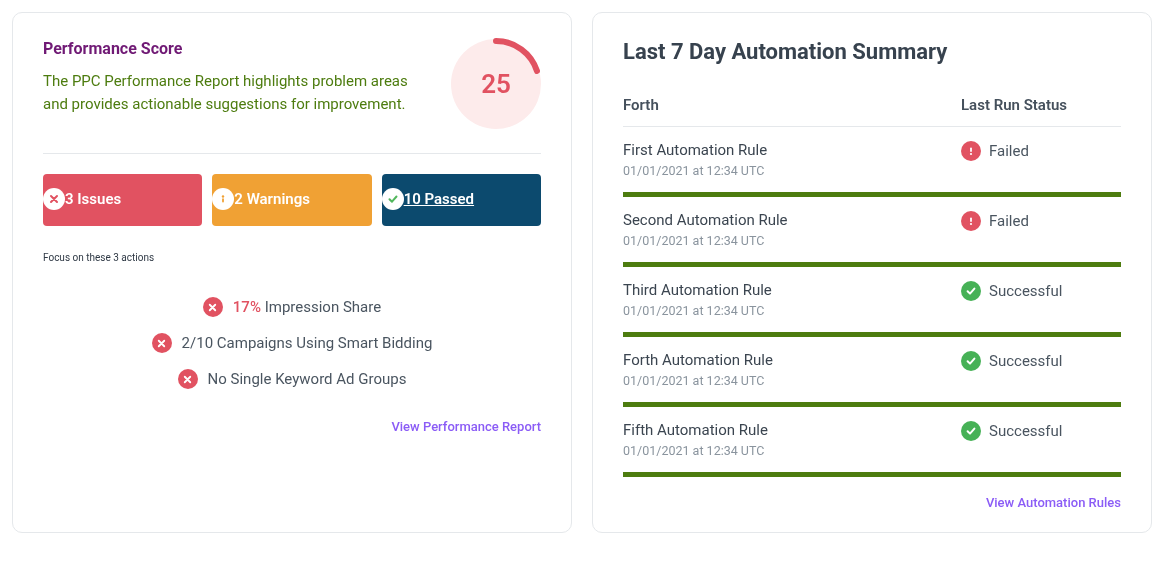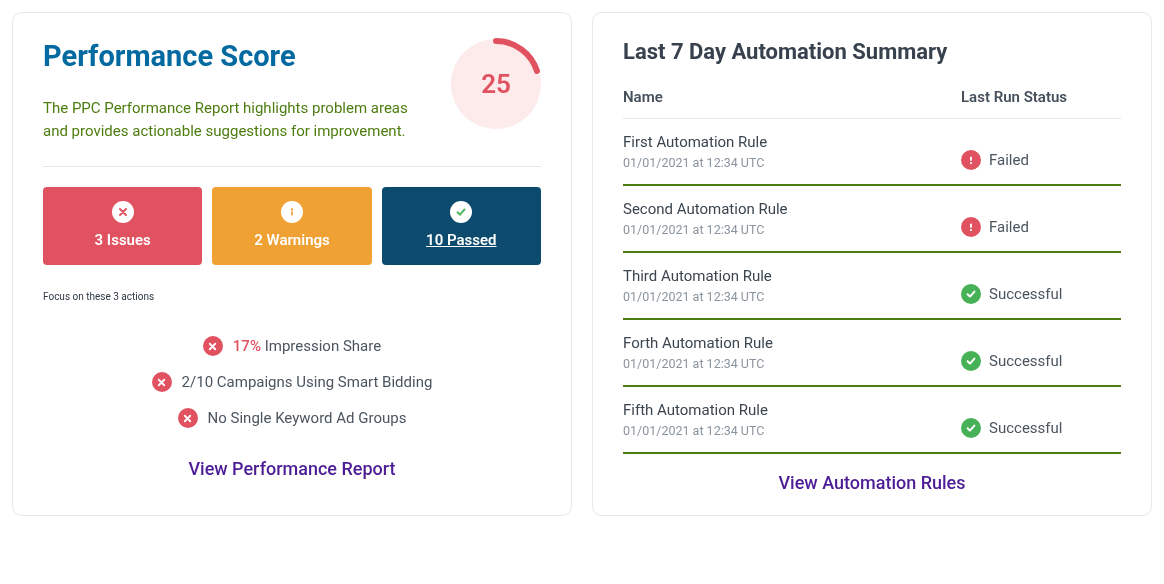--- a/index.html
+++ b/index.html
@@ -29,24 +29,24 @@
     .card-right { width: 560px; }
 
     
     .perf-head {
       display: flex;
       align-items: flex-start;
       gap: 16px;
     }
     .perf-head-text { flex: 1; }
     .perf-title {
-      font-size: 29px;
+      font-size: 16px;
       font-weight: 700;
-      color: #0369a1;
-      margin-bottom: 24px;
+      color: #701a75;
+      margin-bottom: 12px;
     }
     .perf-desc {
       font-size: 15px;
       line-height: 1.5;
       color: #4d7c0f;
     }
     .score-badge {
       position: relative;
       width: 90px;
       height: 90px;
@@ -76,23 +76,22 @@
       gap: 10px;
       margin-bottom: 26px;
     }
     .pillbox {
       flex: 1;
       border-radius: 4px;
       color: #fff;
       text-align: center;
       padding: 14px 0 16px 0;
       display: flex;
-      flex-direction: column;
-      align-items: center;
-      gap: 8px;
+      flex-direction: row;
+      align-items: center;
       font-size: 15px;
       font-weight: 600;
     }
     .pillbox.red    { background: #e15261; }
     .pillbox.orange { background: #f0a134; }
     .pillbox.green  { background: #0c4a6e; text-decoration: underline; }
     .pill-icon {
       width: 22px;
       height: 22px;
       border-radius: 50%;
@@ -134,49 +133,49 @@
       background: #e15261;
       display: flex;
       align-items: center;
       justify-content: center;
       flex-shrink: 0;
     }
     .action-icon svg { display: block; }
 
     .card-link {
       display: block;
-      text-align: center;
-      color: #4c1d95;
-      font-size: 18px;
+      text-align: right;
+      color: #8b5cf6;
+      font-size: 13px;
       font-weight: 500;
       cursor: pointer;
     }
 
     
     .auto-title {
       font-size: 22px;
       font-weight: 700;
       color: #37424e;
-      margin-bottom: 24px;
+      margin-bottom: 32px;
     }
     .auto-head-row {
       display: flex;
       font-size: 15px;
       font-weight: 600;
       color: #45505c;
       padding-bottom: 12px;
       border-bottom: 1px solid #e5e8eb;
     }
     .col-name { flex: 1; }
     .col-status { width: 160px; }
     .auto-row {
       display: flex;
-      align-items: flex-end;
+      align-items: flex-start;
       padding: 14px 0;
-      border-bottom: 2px solid #4d7c0f;
+      border-bottom: 5px solid #4d7c0f;
     }
     .auto-row:last-of-type { border-bottom: none; }
     .auto-name {
       font-size: 15px;
       color: #3b4550;
       margin-bottom: 4px;
     }
     .auto-ts {
       font-size: 12.5px;
       color: #8a949e;
@@ -282,21 +281,21 @@
       </div>
     </div>
 
     <a class="card-link">View Performance Report</a>
   </div>
 
   <div class="card card-right">
     <div class="auto-title">Last 7 Day Automation Summary</div>
 
     <div class="auto-head-row">
-      <div class="col-name">Name</div>
+      <div class="col-name">Forth</div>
       <div class="col-status">Last Run Status</div>
     </div>
 
     <div class="auto-row">
       <div class="col-name">
         <div class="auto-name">First Automation Rule</div>
         <div class="auto-ts">01/01/2021 at 12:34 UTC</div>
       </div>
       <div class="auto-status">
         <span class="status-icon fail">

